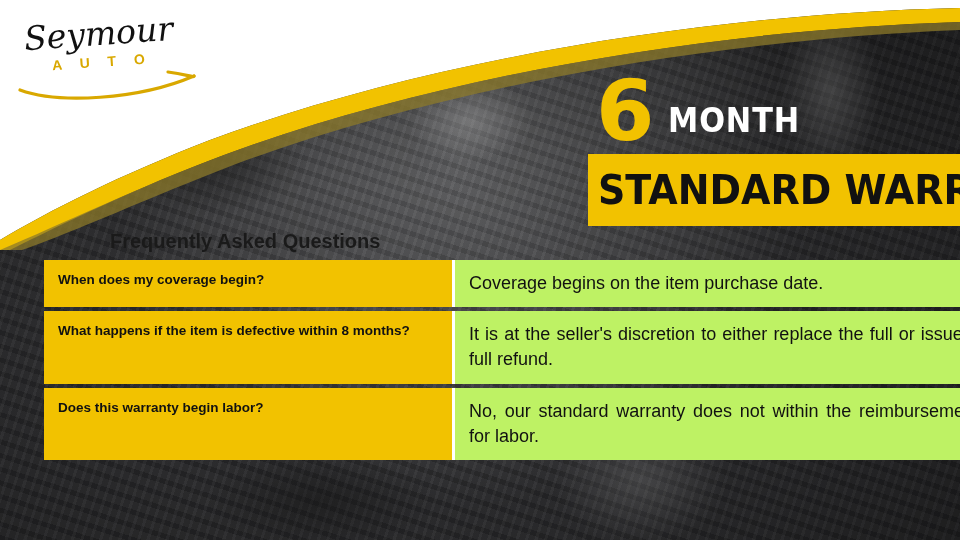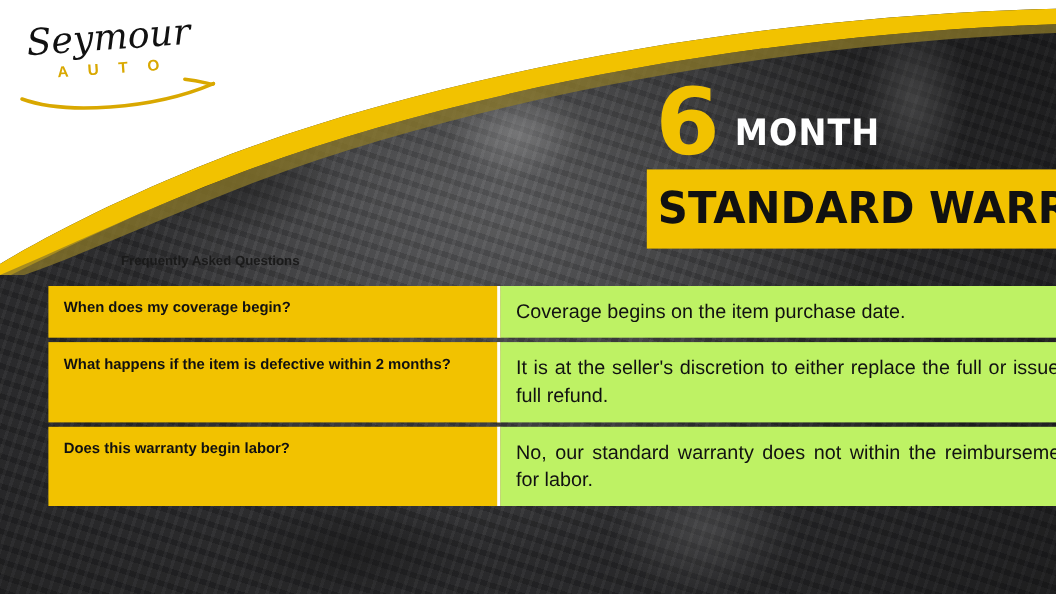--- a/index.html
+++ b/index.html
@@ -153,21 +153,21 @@
     transform: scaleX(0.95);
     transform-origin: left center;
     white-space: nowrap;
   }
 
   
   .faq-title {
     position: absolute;
     left: 110px;
     top: 230px;
-    font-size: 12px;
+    font-size: 20px;
     font-weight: bold;
     color: #1a1a1a;
   }
   .faq-table {
     position: absolute;
     left: 44px;
     top: 256px;
     width: 949px;
     border-collapse: separate;
     border-spacing: 0 4px;
@@ -229,21 +229,21 @@
 
   <div class="faq-title">Frequently Asked Questions</div>
 
   <table class="faq-table">
     <tbody>
       <tr>
         <td class="faq-q">When does my coverage begin?</td>
         <td class="faq-a">Coverage begins on the item purchase date.</td>
       </tr>
       <tr>
-        <td class="faq-q">What happens if the item is defective within 2 months?</td>
+        <td class="faq-q">What happens if the item is defective within 8 months?</td>
         <td class="faq-a">It is at the seller's discretion to either replace the full or issue a full refund.</td>
       </tr>
       <tr>
         <td class="faq-q">Does this warranty begin labor?</td>
         <td class="faq-a">No, our standard warranty does not within the reimbursement for labor.</td>
       </tr>
     </tbody>
   </table>
 
 </div>

